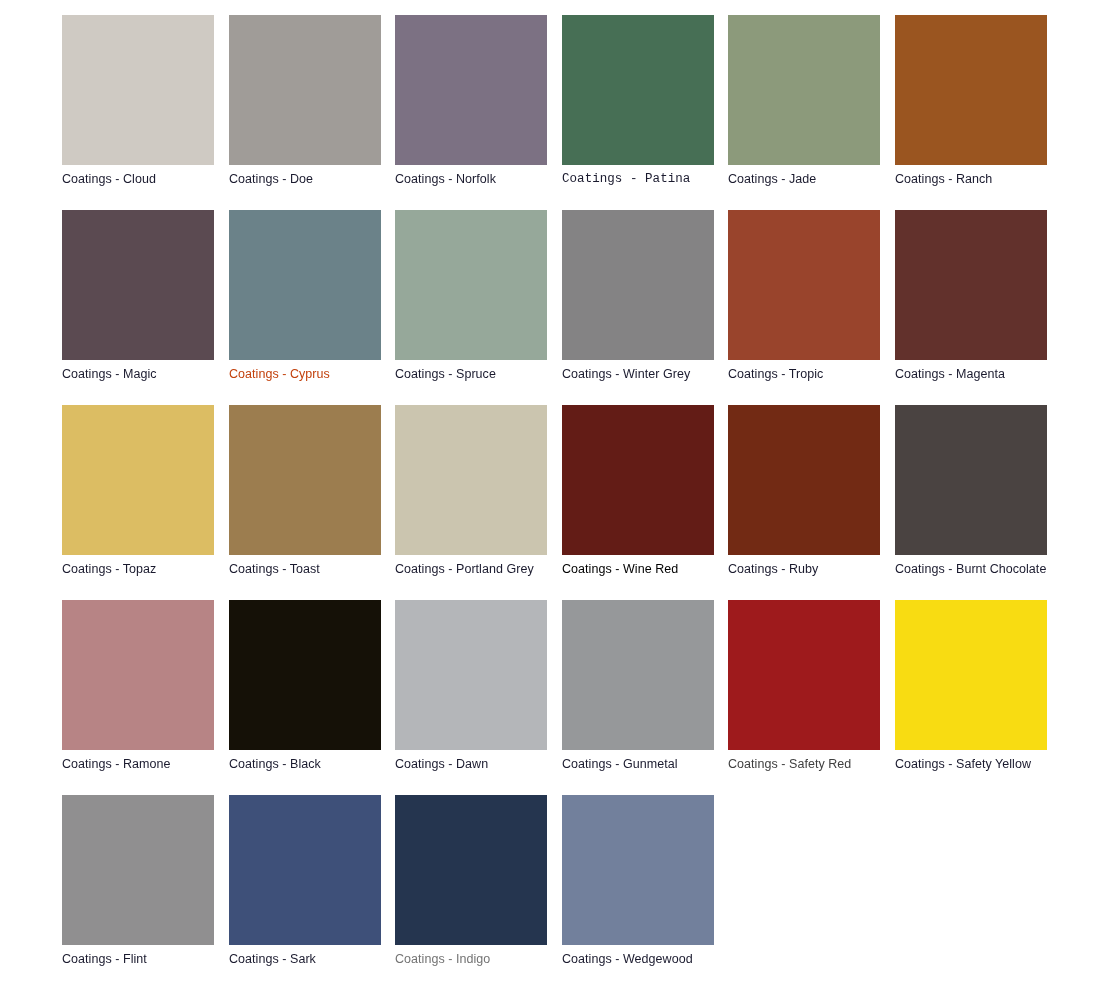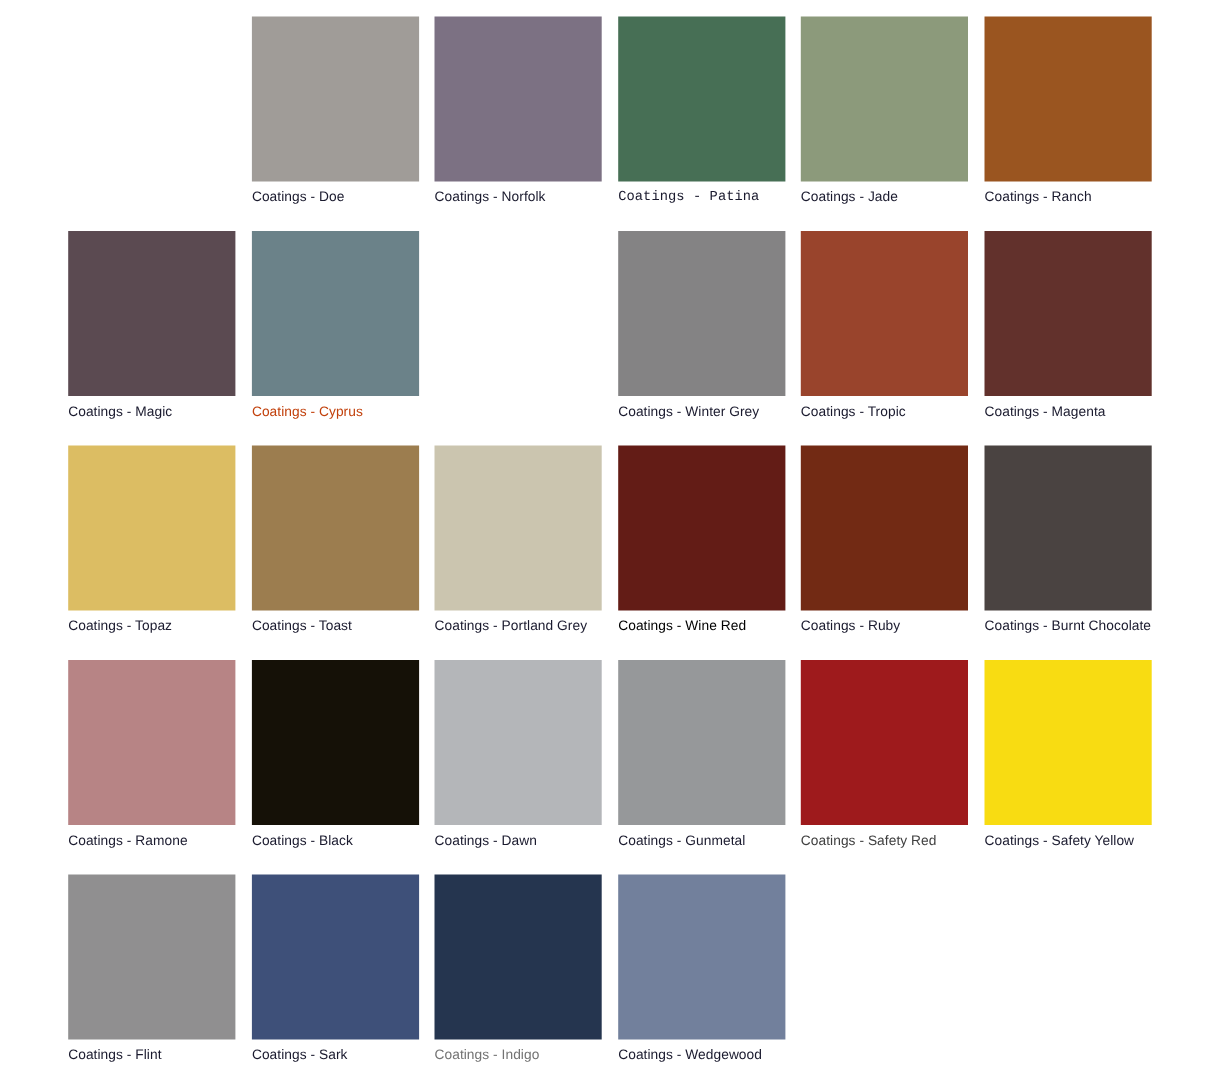--- a/index.html
+++ b/index.html
@@ -51,20 +51,24 @@
     padding-top: 7px;
     white-space: nowrap;
     letter-spacing: 0.05px;
   }
 </style>
 </head>
 <body style="background: rgb(255, 255, 255);">
 
 <div id="swatch-grid">
     <div class="swatch-row" style="height: 210px; padding-top: 0px;">
+      <div class="swatch-cell" style="left: 62px; top: 15px; width: 152px;">
+        <span class="swatch-chip" style="width: 152px; height: 150px; background-color: rgb(207, 202, 195);"></span>
+        <span class="swatch-label" style="color: rgb(26, 26, 46);">Coatings - Cloud</span>
+      </div>
       <div class="swatch-cell" style="left: 229px; top: 15px; width: 152px;">
         <span class="swatch-chip" style="width: 152px; height: 150px; background-color: rgb(160, 156, 152);"></span>
         <span class="swatch-label" style="color: rgb(26, 26, 46);">Coatings - Doe</span>
       </div>
       <div class="swatch-cell" style="left: 395px; top: 15px; width: 152px;">
         <span class="swatch-chip" style="width: 152px; height: 150px; background-color: rgb(124, 113, 131);"></span>
         <span class="swatch-label" style="color: rgb(26, 26, 46);">Coatings - Norfolk</span>
       </div>
       <div class="swatch-cell" style="left: 562px; top: 15px; width: 152px;">
         <span class="swatch-chip" style="width: 152px; height: 150px; background-color: rgb(71, 111, 85);"></span>
@@ -80,20 +84,24 @@
       </div>
     </div>
     <div class="swatch-row" style="height: 195px;">
       <div class="swatch-cell" style="left: 62px; top: 0px; width: 152px;">
         <span class="swatch-chip" style="width: 152px; height: 150px; background-color: rgb(91, 74, 81);"></span>
         <span class="swatch-label" style="color: rgb(26, 26, 46);">Coatings - Magic</span>
       </div>
       <div class="swatch-cell" style="left: 229px; top: 0px; width: 152px;">
         <span class="swatch-chip" style="width: 152px; height: 150px; background-color: rgb(107, 130, 137);"></span>
         <span class="swatch-label" style="color: #c2410c;">Coatings - Cyprus</span>
+      </div>
+      <div class="swatch-cell" style="left: 395px; top: 0px; width: 152px;">
+        <span class="swatch-chip" style="width: 152px; height: 150px; background-color: rgb(150, 168, 154);"></span>
+        <span class="swatch-label" style="color: rgb(26, 26, 46);">Coatings - Spruce</span>
       </div>
       <div class="swatch-cell" style="left: 562px; top: 0px; width: 152px;">
         <span class="swatch-chip" style="width: 152px; height: 150px; background-color: rgb(132, 131, 132);"></span>
         <span class="swatch-label" style="color: rgb(26, 26, 46);">Coatings - Winter Grey</span>
       </div>
       <div class="swatch-cell" style="left: 728px; top: 0px; width: 152px;">
         <span class="swatch-chip" style="width: 152px; height: 150px; background-color: rgb(153, 68, 44);"></span>
         <span class="swatch-label" style="color: rgb(26, 26, 46);">Coatings - Tropic</span>
       </div>
       <div class="swatch-cell" style="left: 895px; top: 0px; width: 152px;">

